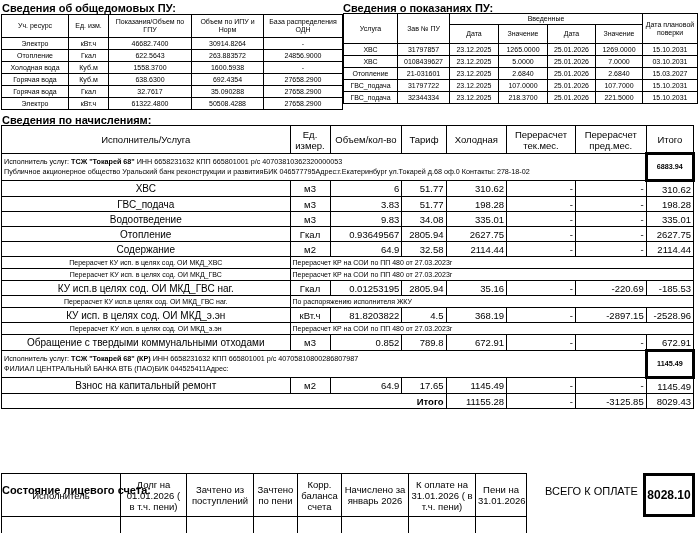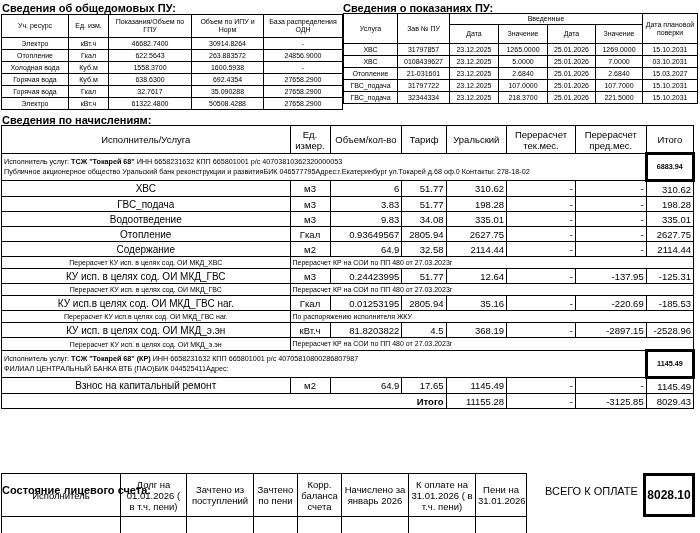--- a/index.html
+++ b/index.html
@@ -176,21 +176,21 @@
       <col style="width:67px">
       <col style="width:69px">
       <col style="width:46px">
   </colgroup>
   <tbody>
       <tr class="hd">
     <td>Исполнитель/Услуга</td>
     <td>Ед. измер.</td>
     <td>Объем/кол-во</td>
     <td>Тариф</td>
-    <td>Уральский</td>
+    <td>Холодная</td>
     <td>Перерасчет тек.мес.</td>
     <td>Перерасчет пред.мес.</td>
     <td>Итого</td>
   </tr>
   <tr class="prov">
     <td colspan="7">
       <span>Исполнитель услуг: </span><b>ТСЖ "Токарей 68"</b><span> ИНН 6658231632 КПП 665801001 р/с 40703810362320000053</span><br>
       <span>Публичное акционерное общество Уральский банк реконструкции и развитияБИК 046577795Адрес:г.Екатеринбург ул.Токарей д.68 оф.0 Контакты: 278-18-02</span>
     </td>
     <td class="tot">6883.94</td>
@@ -244,30 +244,20 @@
         <td class="r">32.58</td>
         <td class="r">2114.44</td>
         <td class="r">-</td>
         <td class="r">-</td>
         <td class="r">2114.44</td>
       </tr>
       <tr class="sub">
         <td class="sl">Перерасчет КУ исп. в целях сод. ОИ МКД_ХВС</td>
         <td class="sr" colspan="7">Перерасчет КР на СОИ по ПП 480 от 27.03.2023г</td>
       </tr>
-      <tr>
-        <td class="svc">КУ исп. в целях сод. ОИ МКД_ГВС</td>
-        <td class="c">м3</td>
-        <td class="r">0.24423995</td>
-        <td class="r">51.77</td>
-        <td class="r">12.64</td>
-        <td class="r">-</td>
-        <td class="r">-137.95</td>
-        <td class="r">-125.31</td>
-      </tr>
       <tr class="sub">
         <td class="sl">Перерасчет КУ исп. в целях сод. ОИ МКД_ГВС</td>
         <td class="sr" colspan="7">Перерасчет КР на СОИ по ПП 480 от 27.03.2023г</td>
       </tr>
       <tr>
         <td class="svc">КУ исп.в целях сод. ОИ МКД_ГВС наг.</td>
         <td class="c">Гкал</td>
         <td class="r">0.01253195</td>
         <td class="r">2805.94</td>
         <td class="r">35.16</td>
@@ -285,20 +275,30 @@
         <td class="r">81.8203822</td>
         <td class="r">4.5</td>
         <td class="r">368.19</td>
         <td class="r">-</td>
         <td class="r">-2897.15</td>
         <td class="r">-2528.96</td>
       </tr>
       <tr class="sub">
         <td class="sl">Перерасчет КУ исп. в целях сод. ОИ МКД_э.эн</td>
         <td class="sr" colspan="7">Перерасчет КР на СОИ по ПП 480 от 27.03.2023г</td>
+      </tr>
+      <tr>
+        <td class="svc">Обращение с твердыми коммунальными отходами</td>
+        <td class="c">м3</td>
+        <td class="r">0.852</td>
+        <td class="r">789.8</td>
+        <td class="r">672.91</td>
+        <td class="r">-</td>
+        <td class="r">-</td>
+        <td class="r">672.91</td>
       </tr>
     </tbody>
   <tbody>
       <tr class="prov">
     <td colspan="7">
       <span>Исполнитель услуг: </span><b>ТСЖ "Токарей 68" (КР)</b><span> ИНН 6658231632 КПП 665801001 р/с 40705810800286807987</span><br>
       <span>ФИЛИАЛ ЦЕНТРАЛЬНЫЙ БАНКА ВТБ (ПАО)БИК 044525411Адрес:</span>
     </td>
     <td class="tot">1145.49</td>
   </tr>

